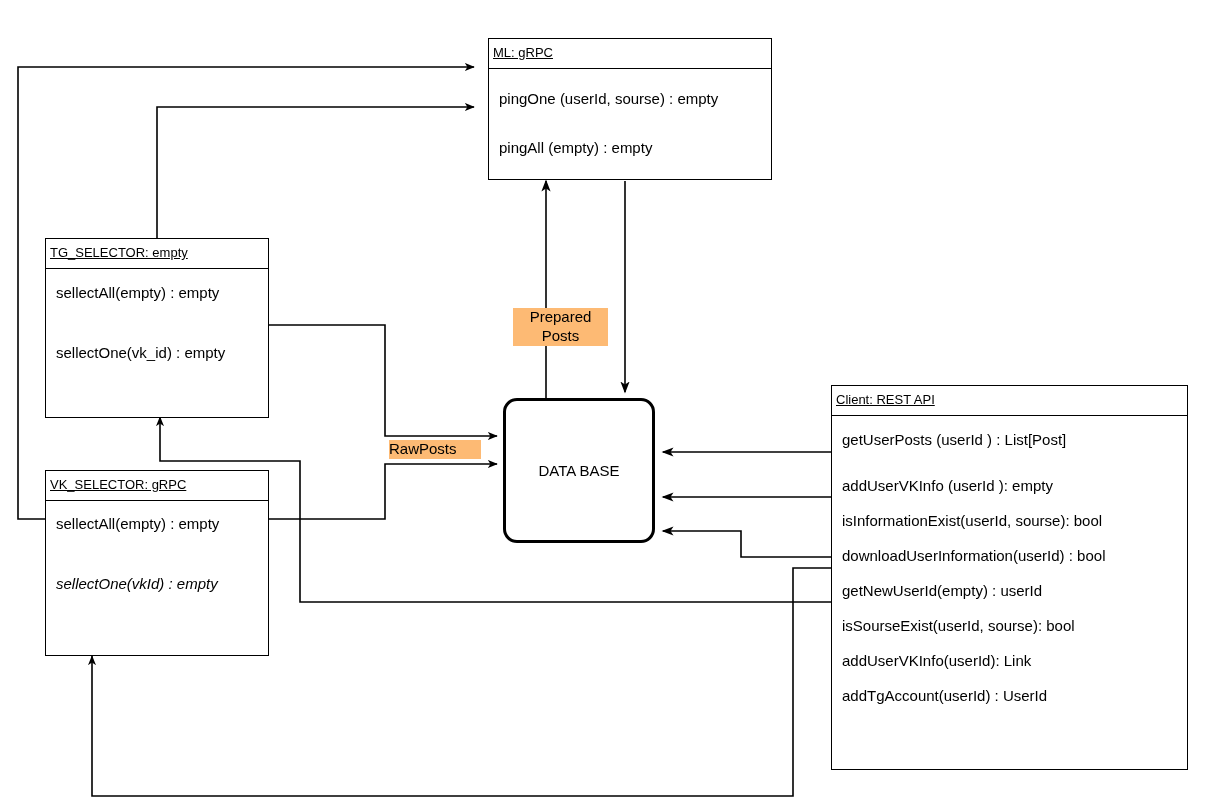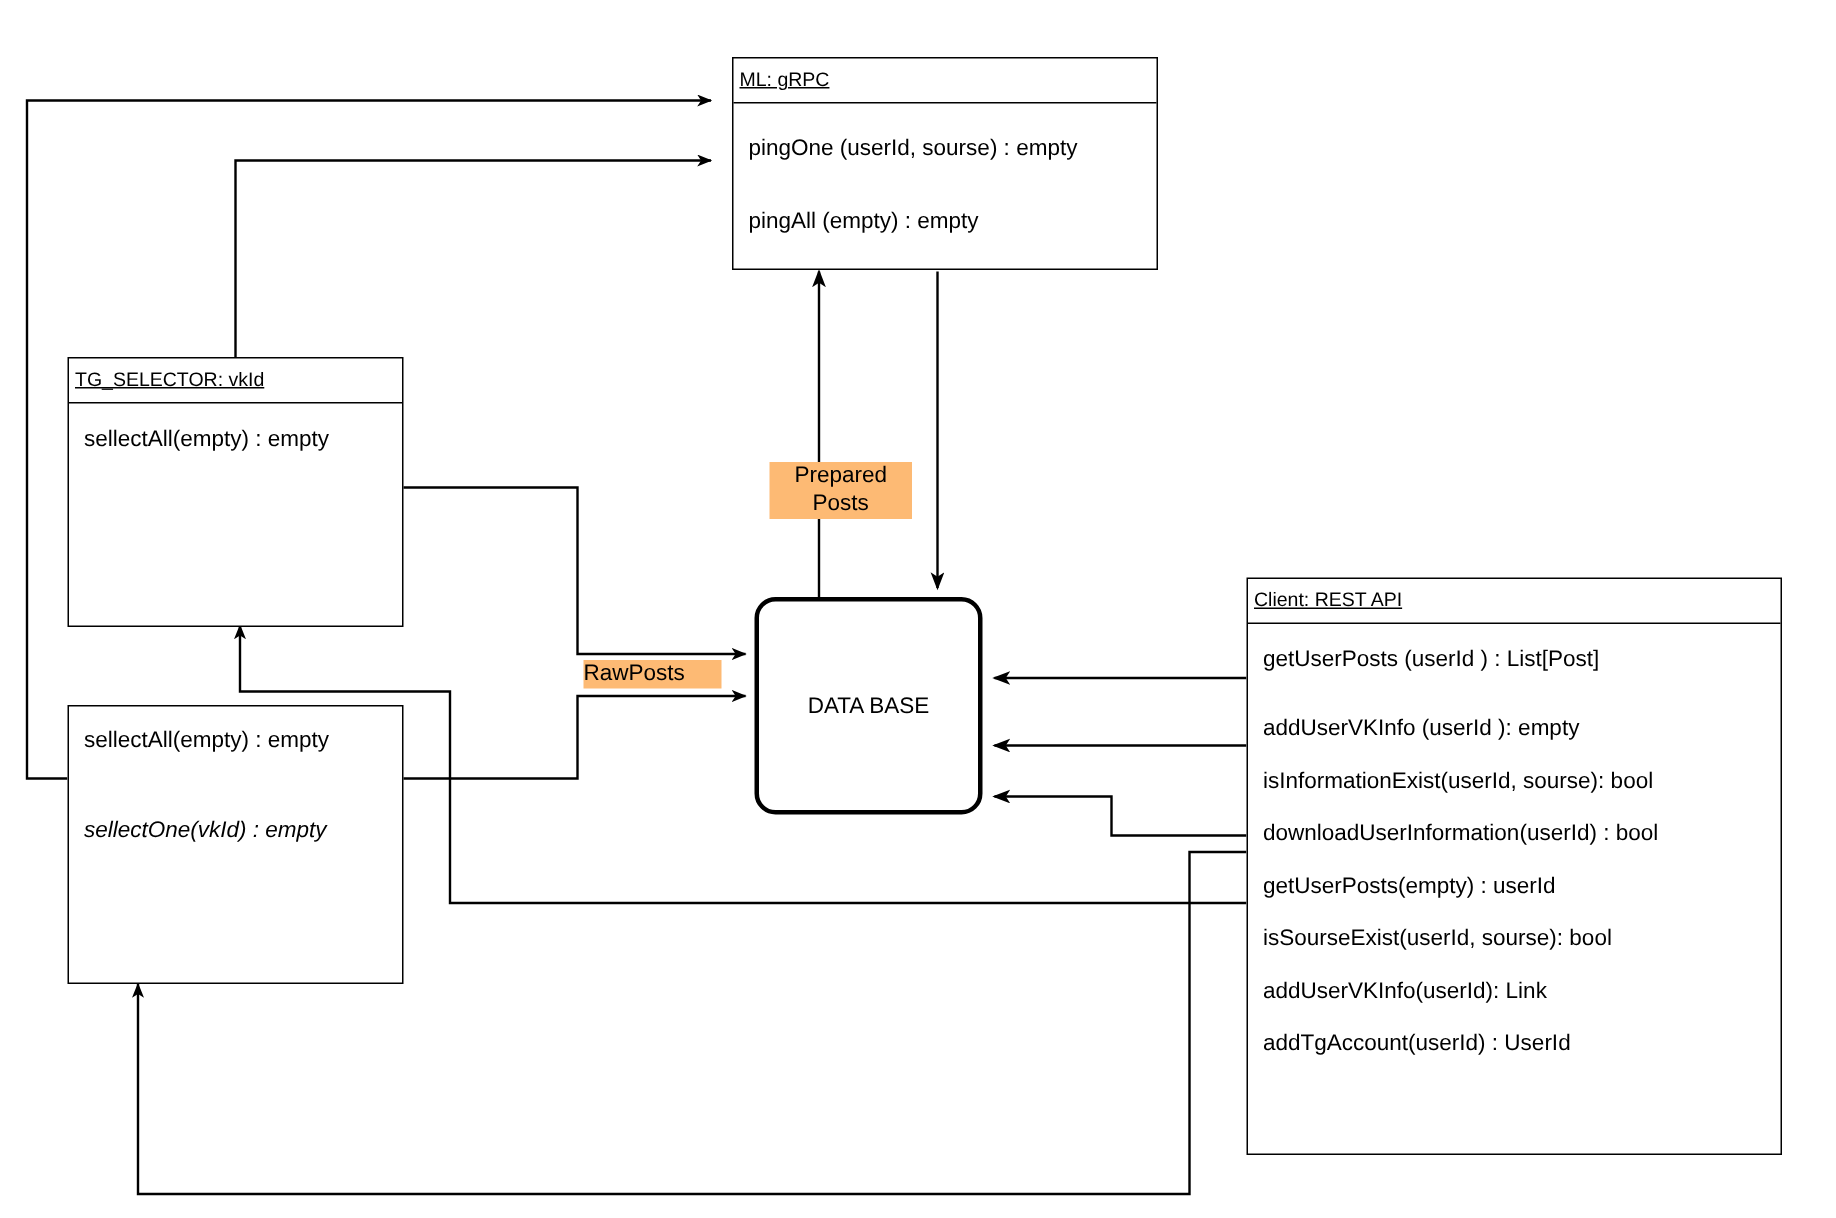--- a/index.html
+++ b/index.html
@@ -116,41 +116,43 @@
 
   <div class="uml-box" style="left:488px; top:38px; width:284px; height:142px;">
     <div class="uml-title">ML: gRPC</div>
     <div class="uml-body">
       <div class="uml-row" style="padding-top:21px;">pingOne (userId, sourse) : empty</div>
       <div class="uml-row" style="padding-top:31px;">pingAll (empty) : empty</div>
     </div>
   </div>
 
   <div class="uml-box" style="left:45px; top:238px; width:224px; height:180px;">
-    <div class="uml-title">TG_SELECTOR: vkId</div>
+    <div class="uml-title">TG_SELECTOR: empty</div>
     <div class="uml-body">
       <div class="uml-row" style="padding-top:15px;">sellectAll(empty) : empty</div>
+      <div class="uml-row" style="padding-top:42px;">sellectOne(vk_id) : empty</div>
     </div>
   </div>
 
   <div class="uml-box" style="left:45px; top:470px; width:224px; height:186px;">
+    <div class="uml-title">VK_SELECTOR: gRPC</div>
     <div class="uml-body">
       <div class="uml-row" style="padding-top:14px;">sellectAll(empty) : empty</div>
       <div class="uml-row" style="padding-top:42px;font-style:italic;">sellectOne(vkId) : empty</div>
     </div>
   </div>
 
   <div class="uml-box" style="left:831px; top:385px; width:357px; height:385px;">
     <div class="uml-title">Client: REST API</div>
     <div class="uml-body">
       <div class="uml-row" style="padding-top:15px;">getUserPosts (userId ) : List[Post]</div>
       <div class="uml-row" style="padding-top:28px;">addUserVKInfo (userId ): empty</div>
       <div class="uml-row" style="padding-top:17px;">isInformationExist(userId, sourse): bool</div>
       <div class="uml-row" style="padding-top:17px;">downloadUserInformation(userId) : bool</div>
-      <div class="uml-row" style="padding-top:17px;">getUserPosts(empty) : userId</div>
+      <div class="uml-row" style="padding-top:17px;">getNewUserId(empty) : userId</div>
       <div class="uml-row" style="padding-top:17px;">isSourseExist(userId, sourse): bool</div>
       <div class="uml-row" style="padding-top:17px;">addUserVKInfo(userId): Link</div>
       <div class="uml-row" style="padding-top:17px;">addTgAccount(userId) : UserId</div>
     </div>
   </div>
 
   <div class="db-box" style="left:503px; top:398px; width:152px; height:145px;">
     <span>DATA BASE</span>
   </div>
 

